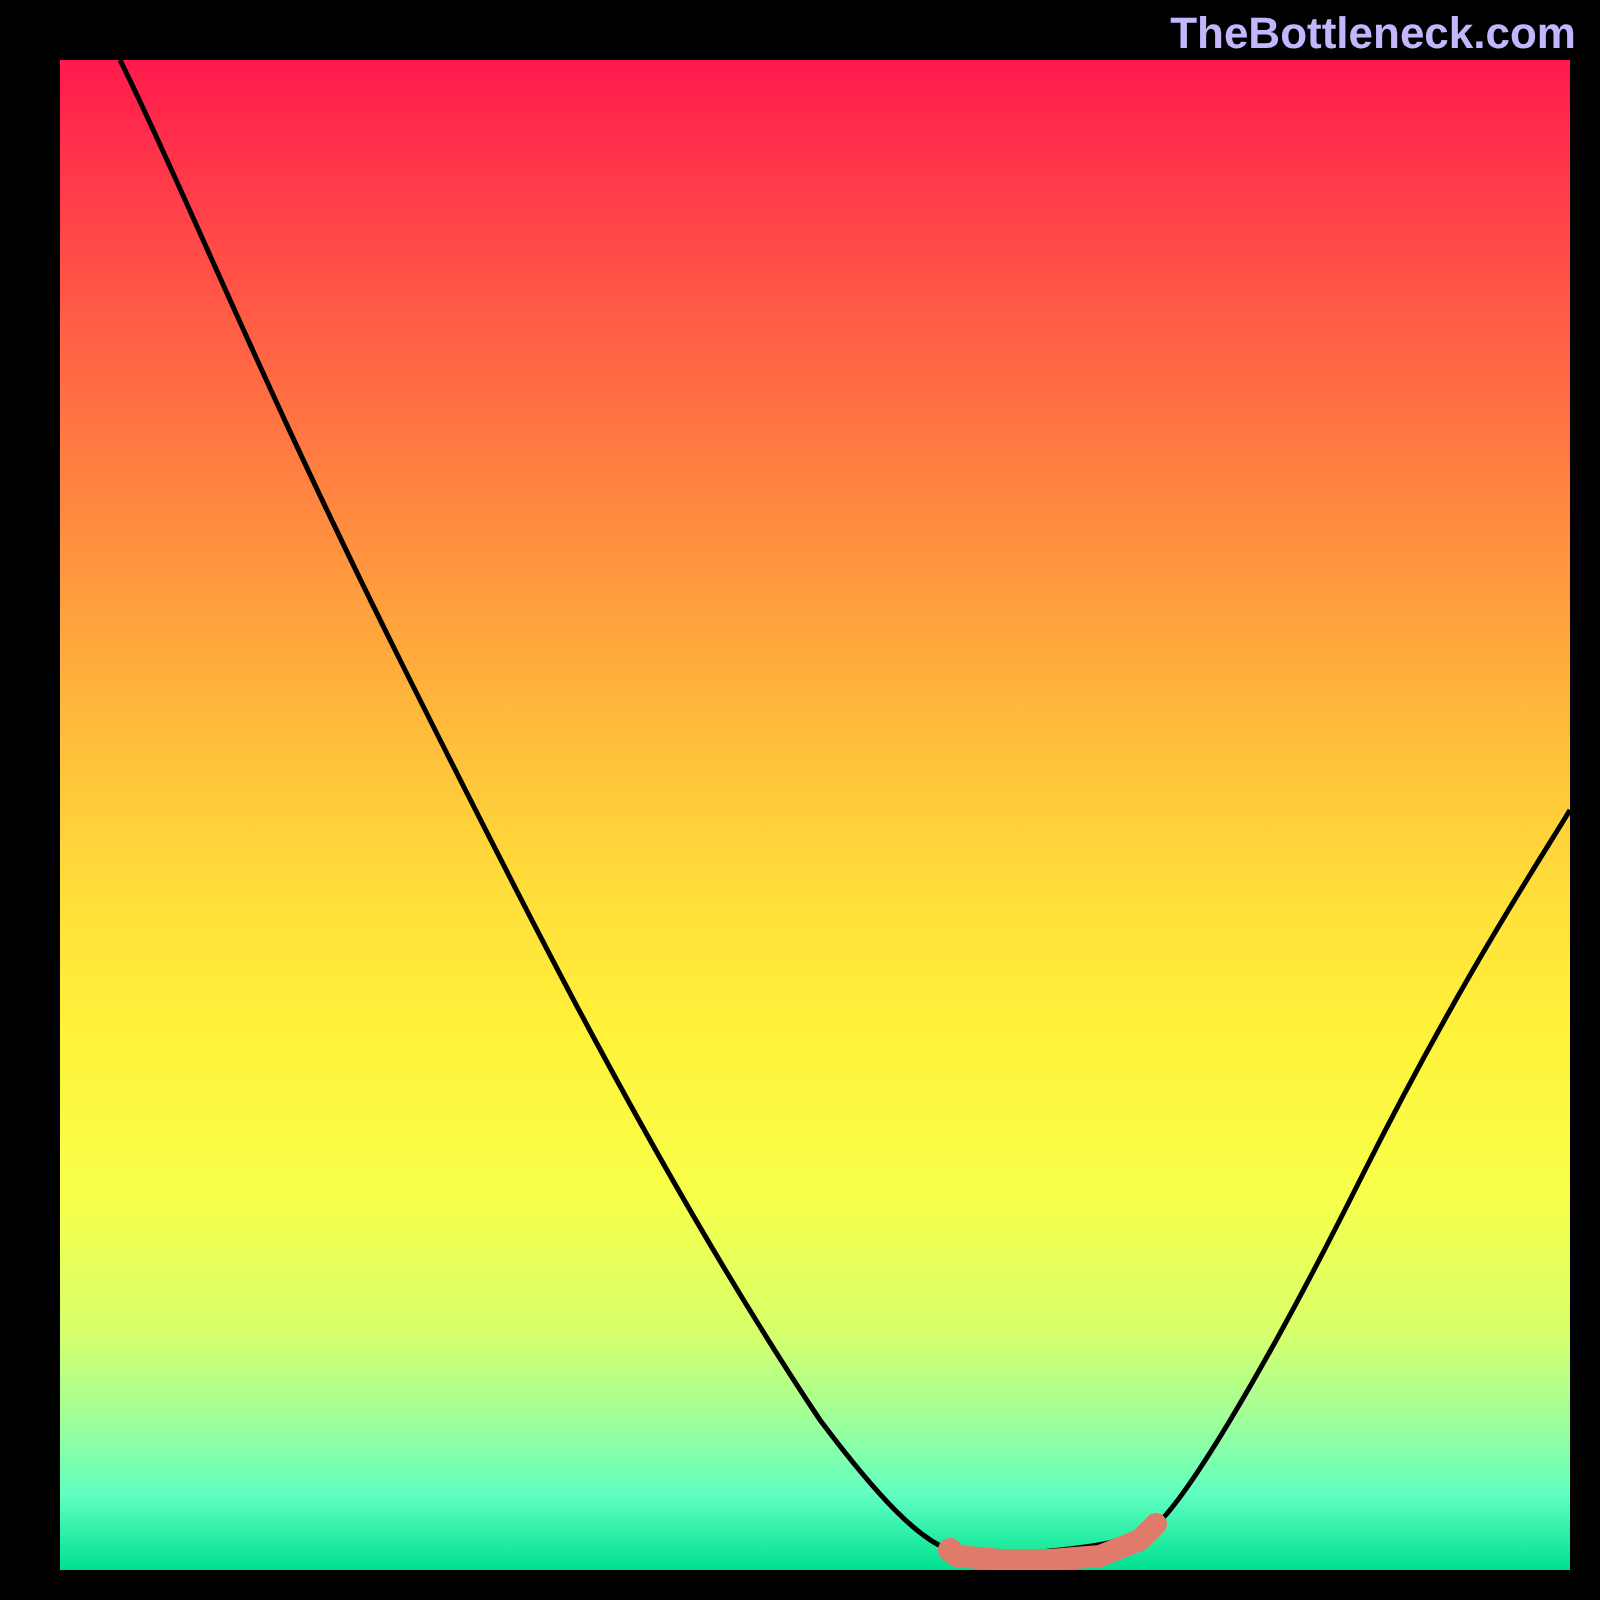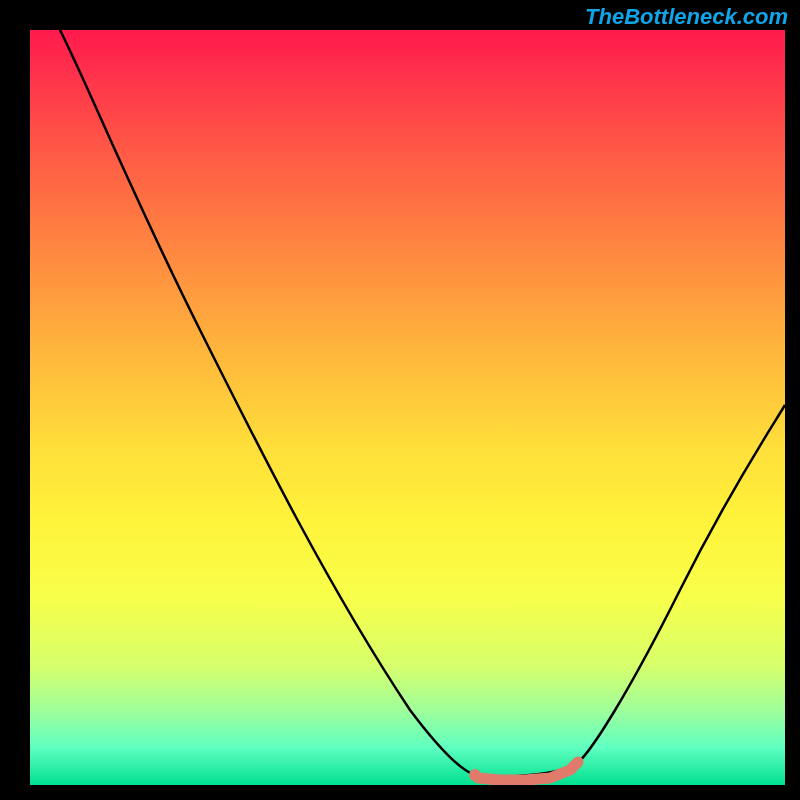--- a/index.html
+++ b/index.html
@@ -8,25 +8,24 @@
     width: 800px;
     height: 800px;
     background: #000;
     position: relative;
     font-family: Arial, sans-serif;
   }
   .watermark {
     position: absolute;
     top: 4px;
     right: 12px;
-    color: #0ea5e9;
+    color: #c4b5fd;
     font-size: 22px;
     font-weight: bold;
     z-index: 10;
-    font-style: italic;
   }
   .plot-frame {
     position: absolute;
     left: 30px;
     top: 30px;
     width: 755px;
     height: 755px;
     background: #000;
   }
   .gradient {

